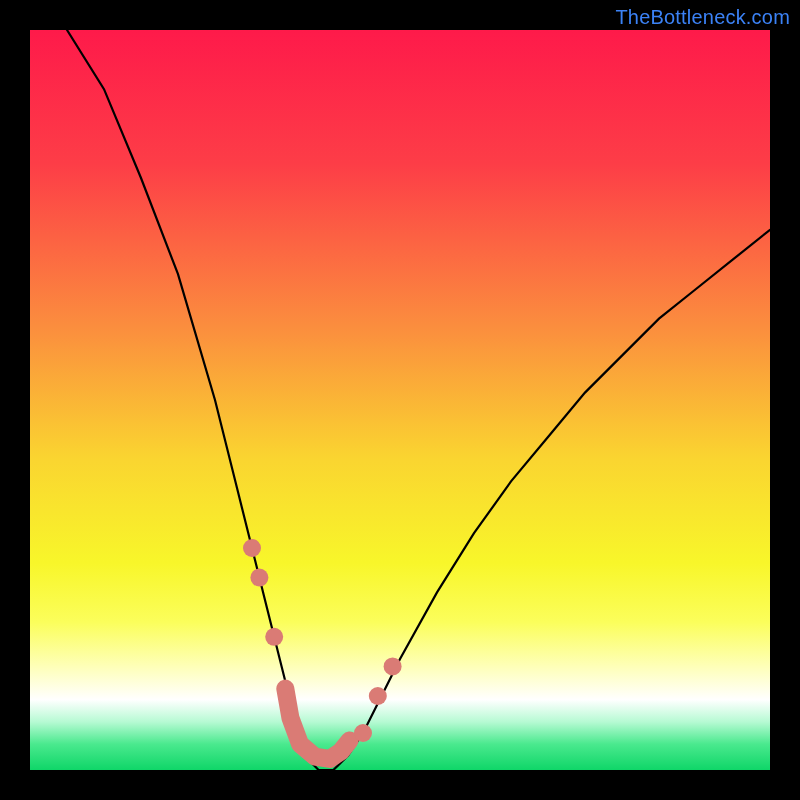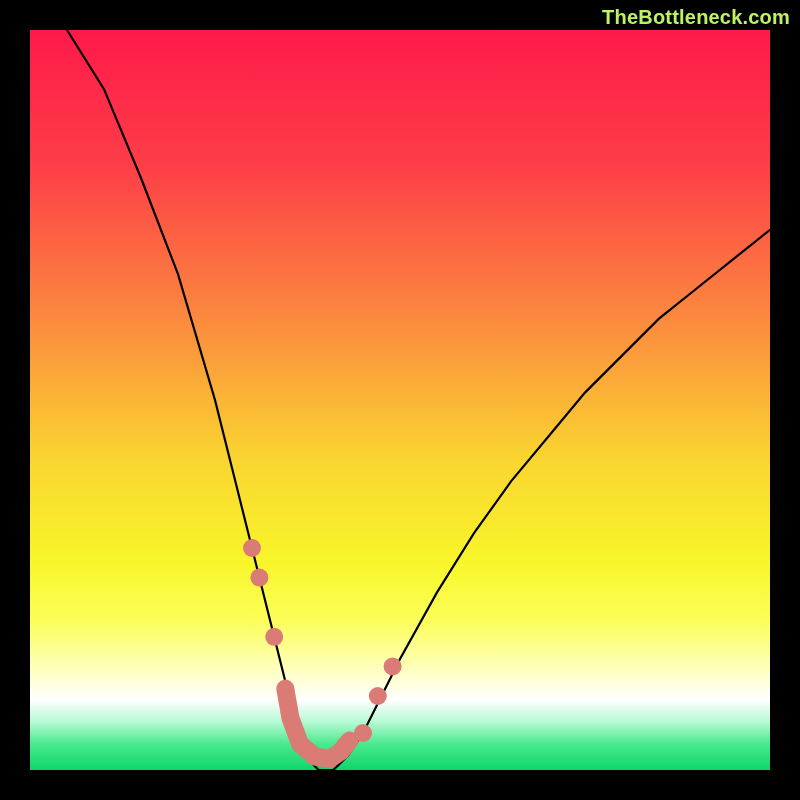--- a/index.html
+++ b/index.html
@@ -36,22 +36,22 @@
     position: absolute;
     top: 0; left: 0;
     width: 100%;
     height: 100%;
   }
   .watermark {
     position: absolute;
     top: 6px;
     right: 10px;
     font-size: 20px;
-    font-weight: 700;
-    color: #bef264;
+    font-weight: 400;
+    color: #3b82f6;
     letter-spacing: 0.2px;
   }
 </style>
 </head>
 <body>
 
 <div class="frame">
 
   <div class="watermark">TheBottleneck.com</div>
 

